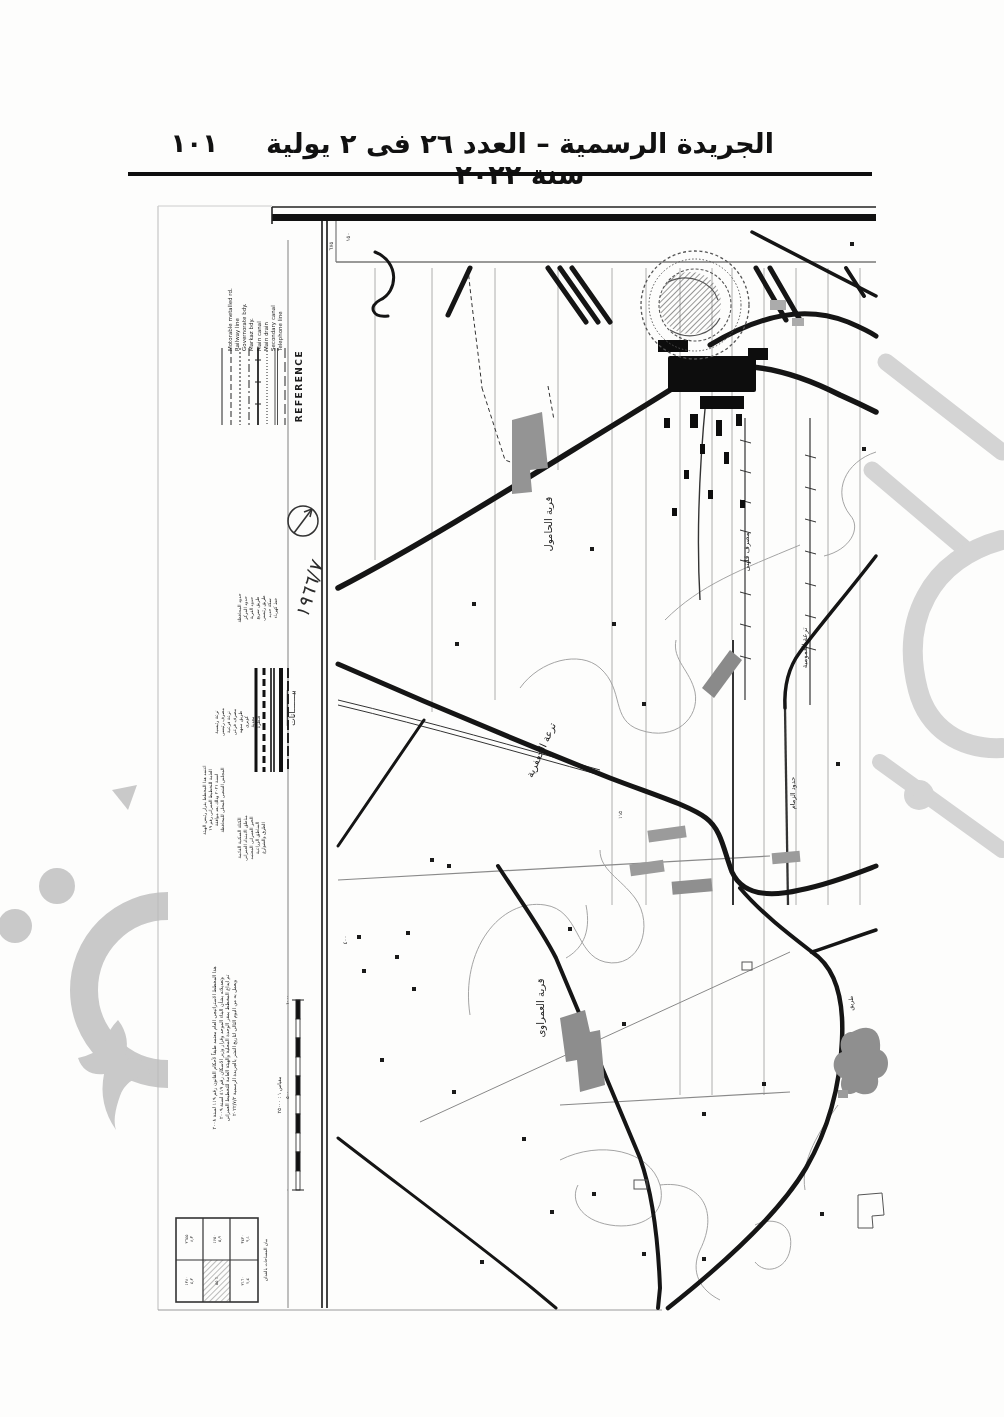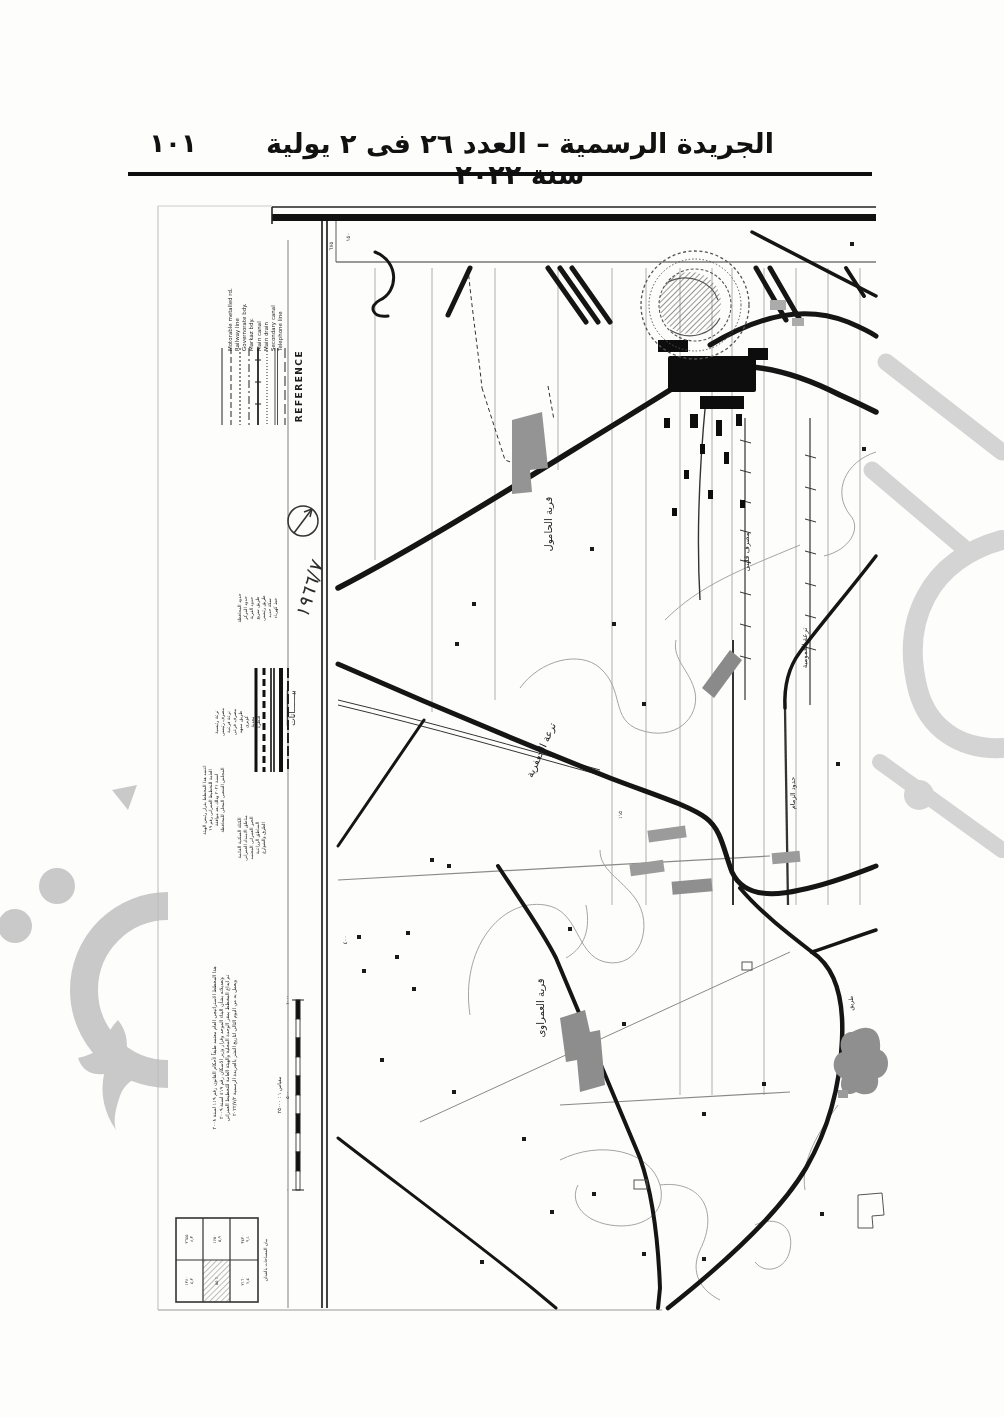--- a/index.html
+++ b/index.html
@@ -1,20 +1,20 @@
 <!DOCTYPE html>
 <html lang="ar"><head>
 <meta charset="utf-8">
 <style>
   html,body{margin:0;padding:0;background:#ffffff;}
   .page{position:relative;width:1004px;height:1417px;background:#fdfdfc;overflow:hidden;
         font-family:"DejaVu Sans",sans-serif;color:#111;}
   .hdr-title{position:absolute;top:128px;left:250px;width:540px;text-align:center;
         font-size:27px;font-weight:bold;direction:rtl;}
-  .hdr-num{position:absolute;top:128px;left:128px;width:90px;text-align:center;
+  .hdr-num{position:absolute;top:128px;left:128px;width:90px;text-align:right;
         font-size:26px;font-weight:bold;}
   .rule{position:absolute;top:172px;left:128px;width:744px;height:4px;background:#0e0e0e;}
   svg{position:absolute;top:0;left:0;}
   .rot{position:absolute;transform:translate(-50%,-50%) rotate(-90deg);transform-origin:center;
        white-space:pre-line;text-align:center;direction:rtl;color:#1c1c1c;line-height:1.3;}
   .ltr{direction:ltr;text-align:left;}
   .rot65{transform:translate(-50%,-50%) rotate(-66deg);}
   .rot75{transform:translate(-50%,-50%) rotate(-74deg);}
   .hand{font-style:italic;letter-spacing:2px;color:#2b2b2b;}
   .sp2{letter-spacing:2px;}

